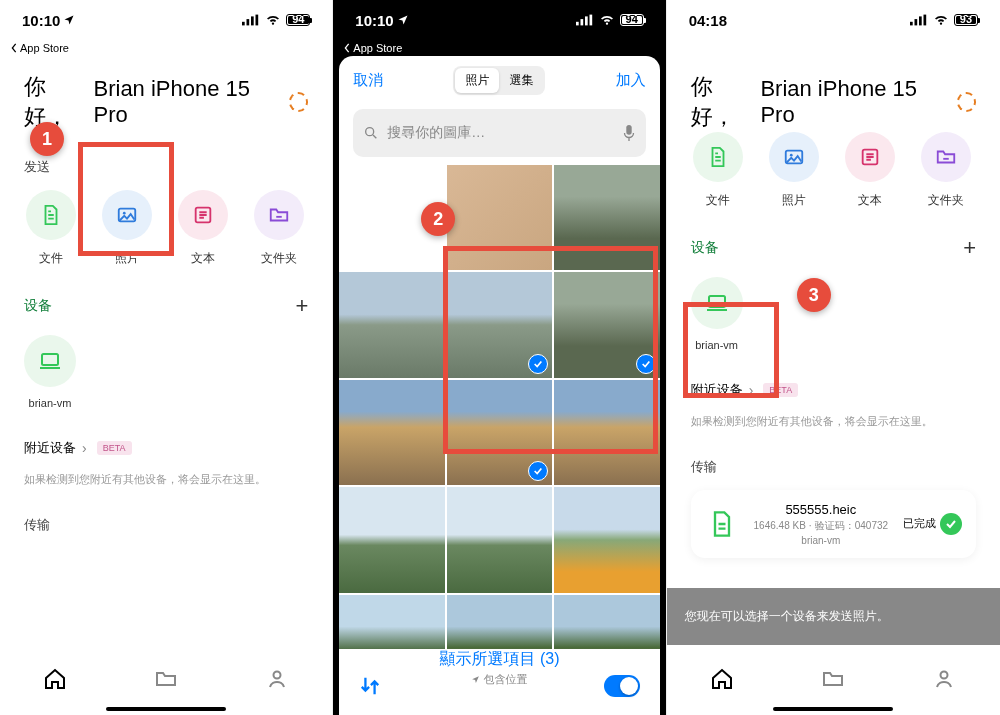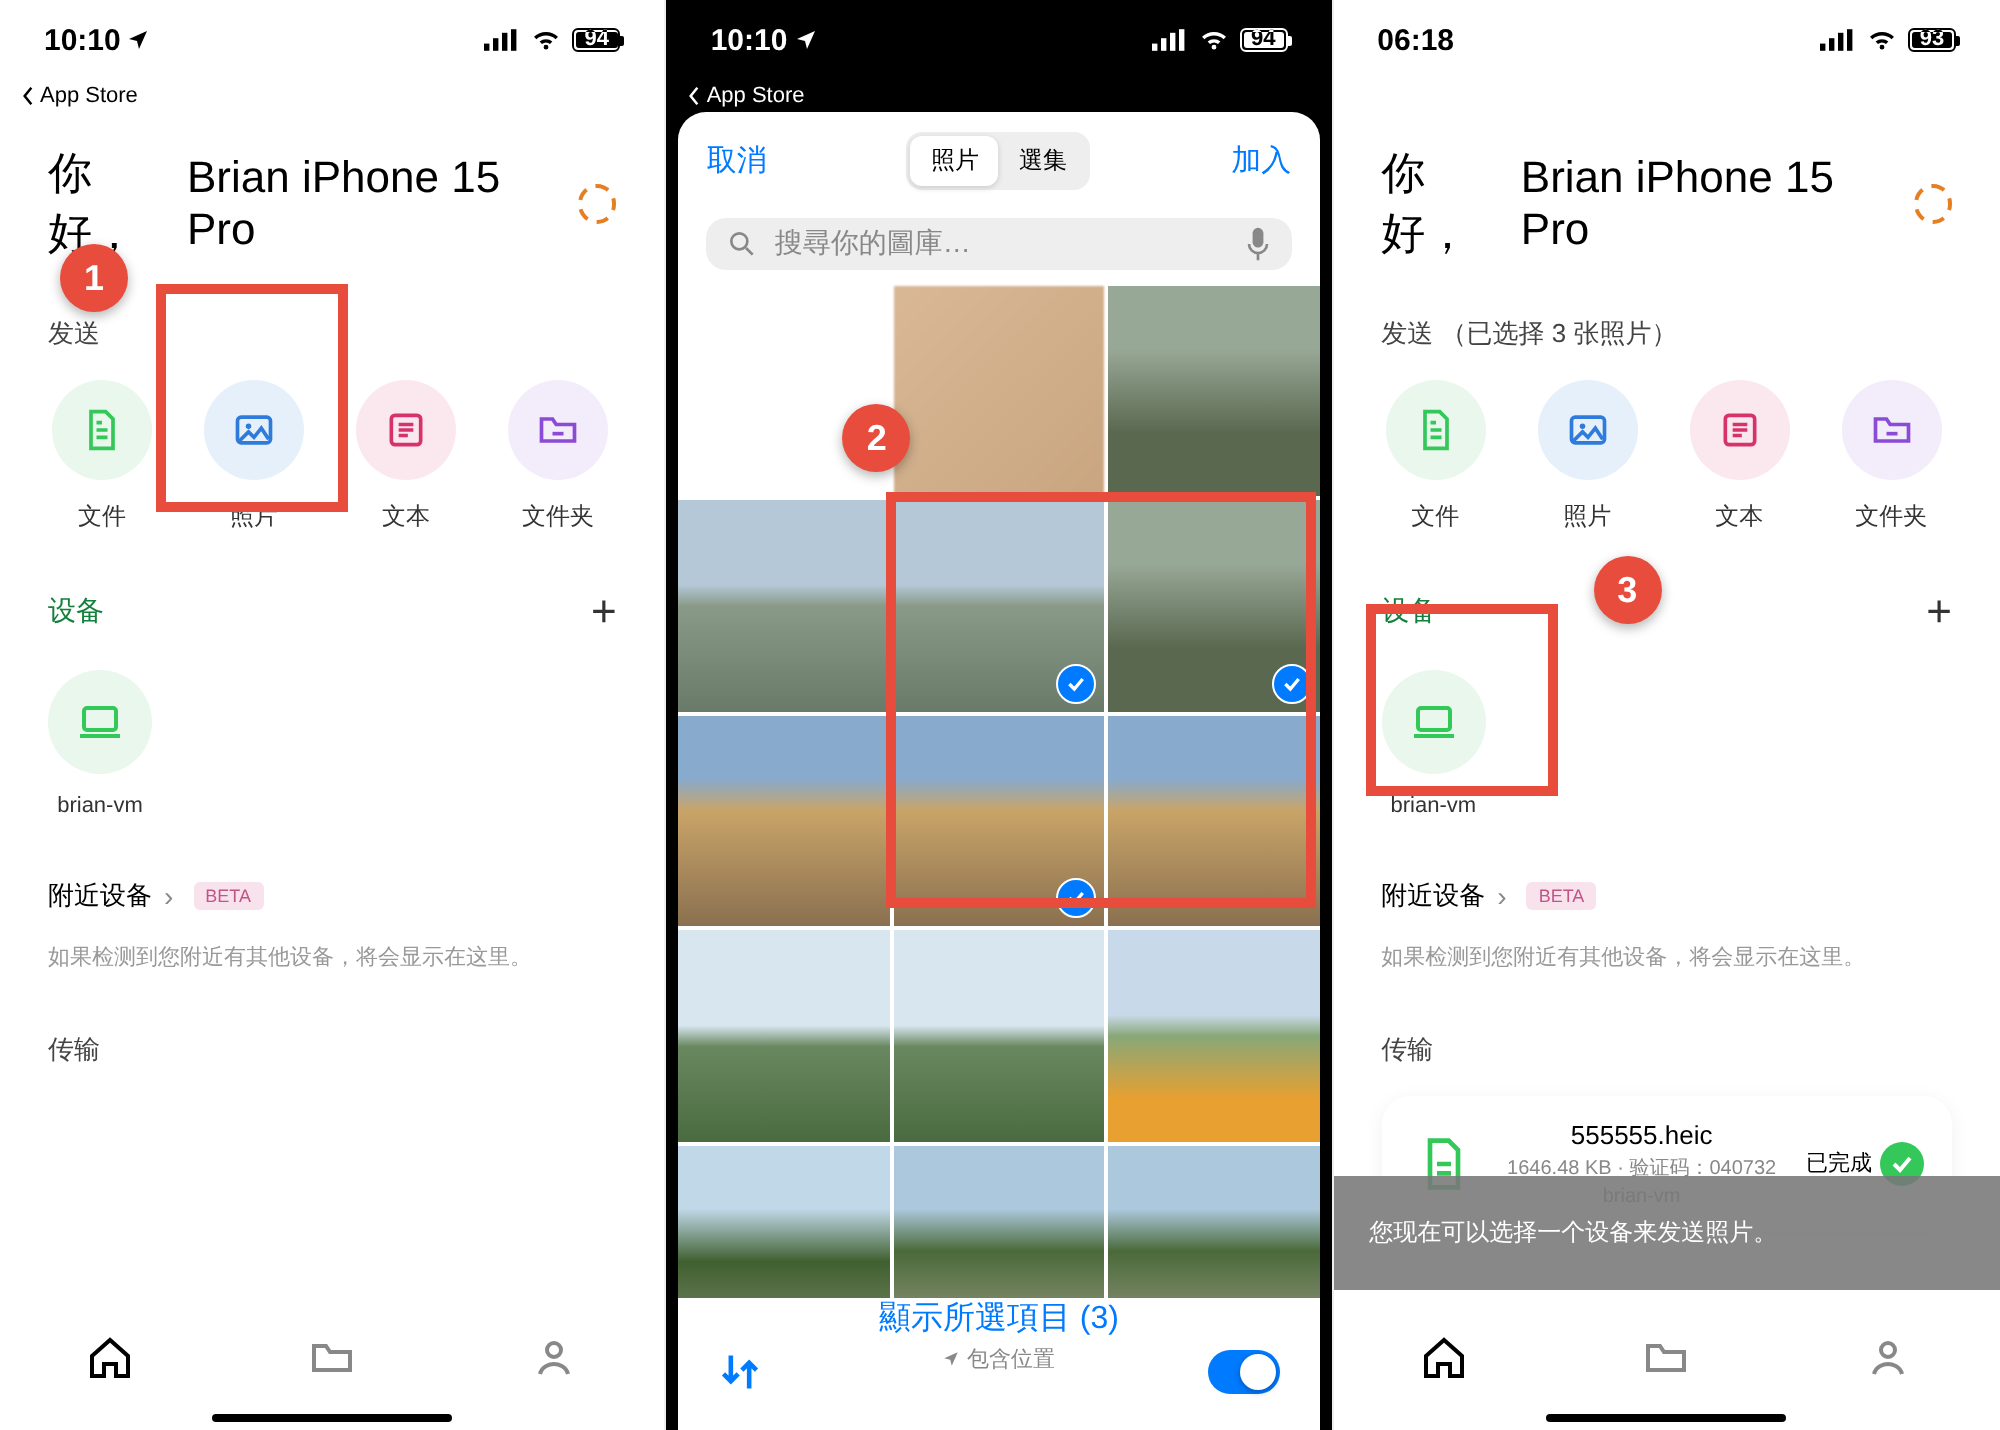--- a/index.html
+++ b/index.html
@@ -66,21 +66,21 @@
   .badge { position: absolute; width: 34px; height: 34px; border-radius: 50%; background: #e74c3c; color: #fff; display: flex; align-items: center; justify-content: center; font-size: 18px; font-weight: 600; box-shadow: 0 2px 6px rgba(0,0,0,.3); z-index: 10; }
   .frame { position: absolute; border: 5px solid #e74c3c; z-index: 5; }
 
   
   .sheet { position: absolute; top: 56px; left: 6px; right: 6px; bottom: 0; background: #fff; border-radius: 14px 14px 0 0; overflow: hidden; }
   .sheet-hdr { display: flex; align-items: center; justify-content: space-between; padding: 10px 14px; }
   .sheet-btn { font-size: 15px; color: #007aff; }
   .seg { display: flex; background: #eee; border-radius: 8px; padding: 2px; }
   .seg .seg-item { font-size: 12px; padding: 4px 10px; border-radius: 6px; }
   .seg .seg-item.active { background: #fff; box-shadow: 0 1px 3px rgba(0,0,0,.15); }
-  .search { margin: 4px 14px 8px; background: #eee; border-radius: 10px; height: 26px; display: flex; align-items: center; padding: 0 10px; gap: 8px; }
+  .search { margin: 4px 14px 8px; background: #eee; border-radius: 10px; height: 48px; display: flex; align-items: center; padding: 0 10px; gap: 8px; }
   .search .ph { color: #888; font-size: 14px; flex: 1; }
 
   .grid { display: grid; grid-template-columns: repeat(3, 1fr); gap: 2px; padding: 0; }
   .cell { aspect-ratio: 1/1; background: #aaa; position: relative; overflow: hidden; }
   .sel { position: absolute; bottom: 4px; right: 4px; width: 20px; height: 20px; border-radius: 50%; background: #007aff; border: 1.5px solid #fff; display: flex; align-items: center; justify-content: center; }
   .cell.first { background: #fff; }
 
   .sheet-footer { position: absolute; bottom: 18px; left: 0; right: 0; display: flex; align-items: center; justify-content: space-between; padding: 0 20px; }
   .selected-line { position: absolute; bottom: 28px; left: 0; right: 0; text-align: center; }
   .selected { color: #007aff; font-size: 16px; font-weight: 500; }
@@ -340,21 +340,21 @@
     </div>
     <div class="badge" style="top:202px; left:88px;">
         <span>2</span>
       </div>
     <div class="home-ind"></div>
   </div>
 
   <div class="screen">
     <div class="status">
       <div class="left">
-        <span>06:18</span>
+        <span>04:18</span>
       </div>
       <div class="right">
         <svg width="18" height="12" viewBox="0 0 20 12">
             <rect x="0" y="8" width="3" height="4" fill="currentColor"></rect>
             <rect x="5" y="5" width="3" height="7" fill="currentColor"></rect>
             <rect x="10" y="2" width="3" height="10" fill="currentColor"></rect>
             <rect x="15" y="0" width="3" height="12" fill="currentColor"></rect>
           </svg>
         <svg width="16" height="12" viewBox="0 0 20 14">
             <path d="M10 13a1.5 1.5 0 100-3 1.5 1.5 0 000 3zM6 8a6 6 0 018 0l-1.5 1.5a4 4 0 00-5 0zM2.5 5a11 11 0 0115 0L16 6.5a9 9 0 00-12 0z" fill="currentColor"></path>
@@ -366,21 +366,20 @@
       </div>
     </div>
 
     <div class="content">
       <div class="greet">
         <span>你好，</span>
           <span>Brian iPhone 15 Pro</span>
         <span class="spin"></span>
       </div>
 
-      <div class="section-label">发送 （已选择 3 张照片）</div>
 
       <div class="actions">
         <div class="action">
           <div class="circle" style="background:#eaf7ec">
               <svg width="22" height="22" viewBox="0 0 24 24">
                 <path d="M6 2h8l4 4v16H6z" fill="none" stroke="#34c759" stroke-width="2"></path>
                 <path d="M9 12h6M9 16h6M9 8h3" stroke="#34c759" stroke-width="2"></path>
               </svg>
             </div>
           <span class="txt">文件</span>

